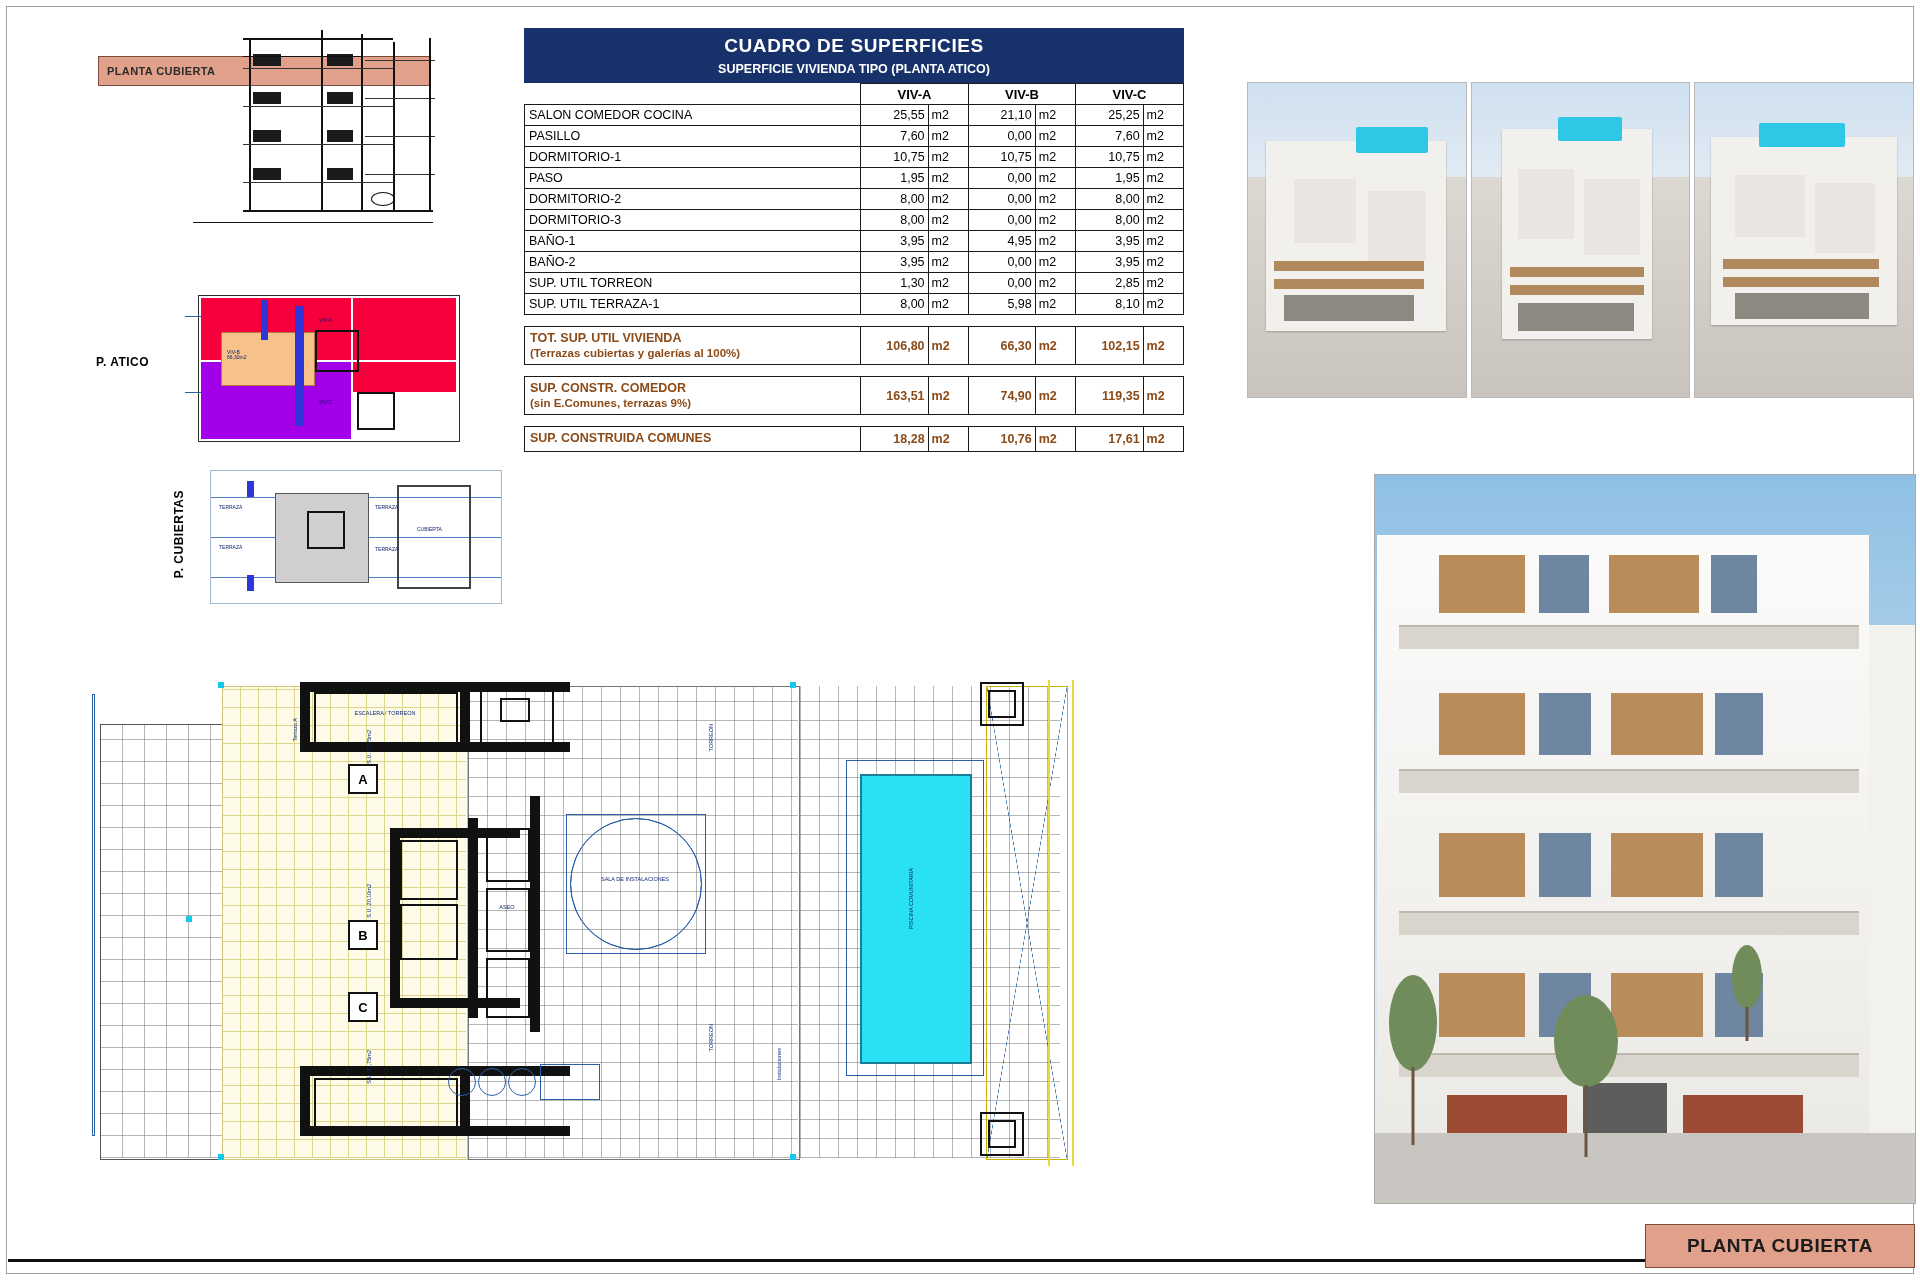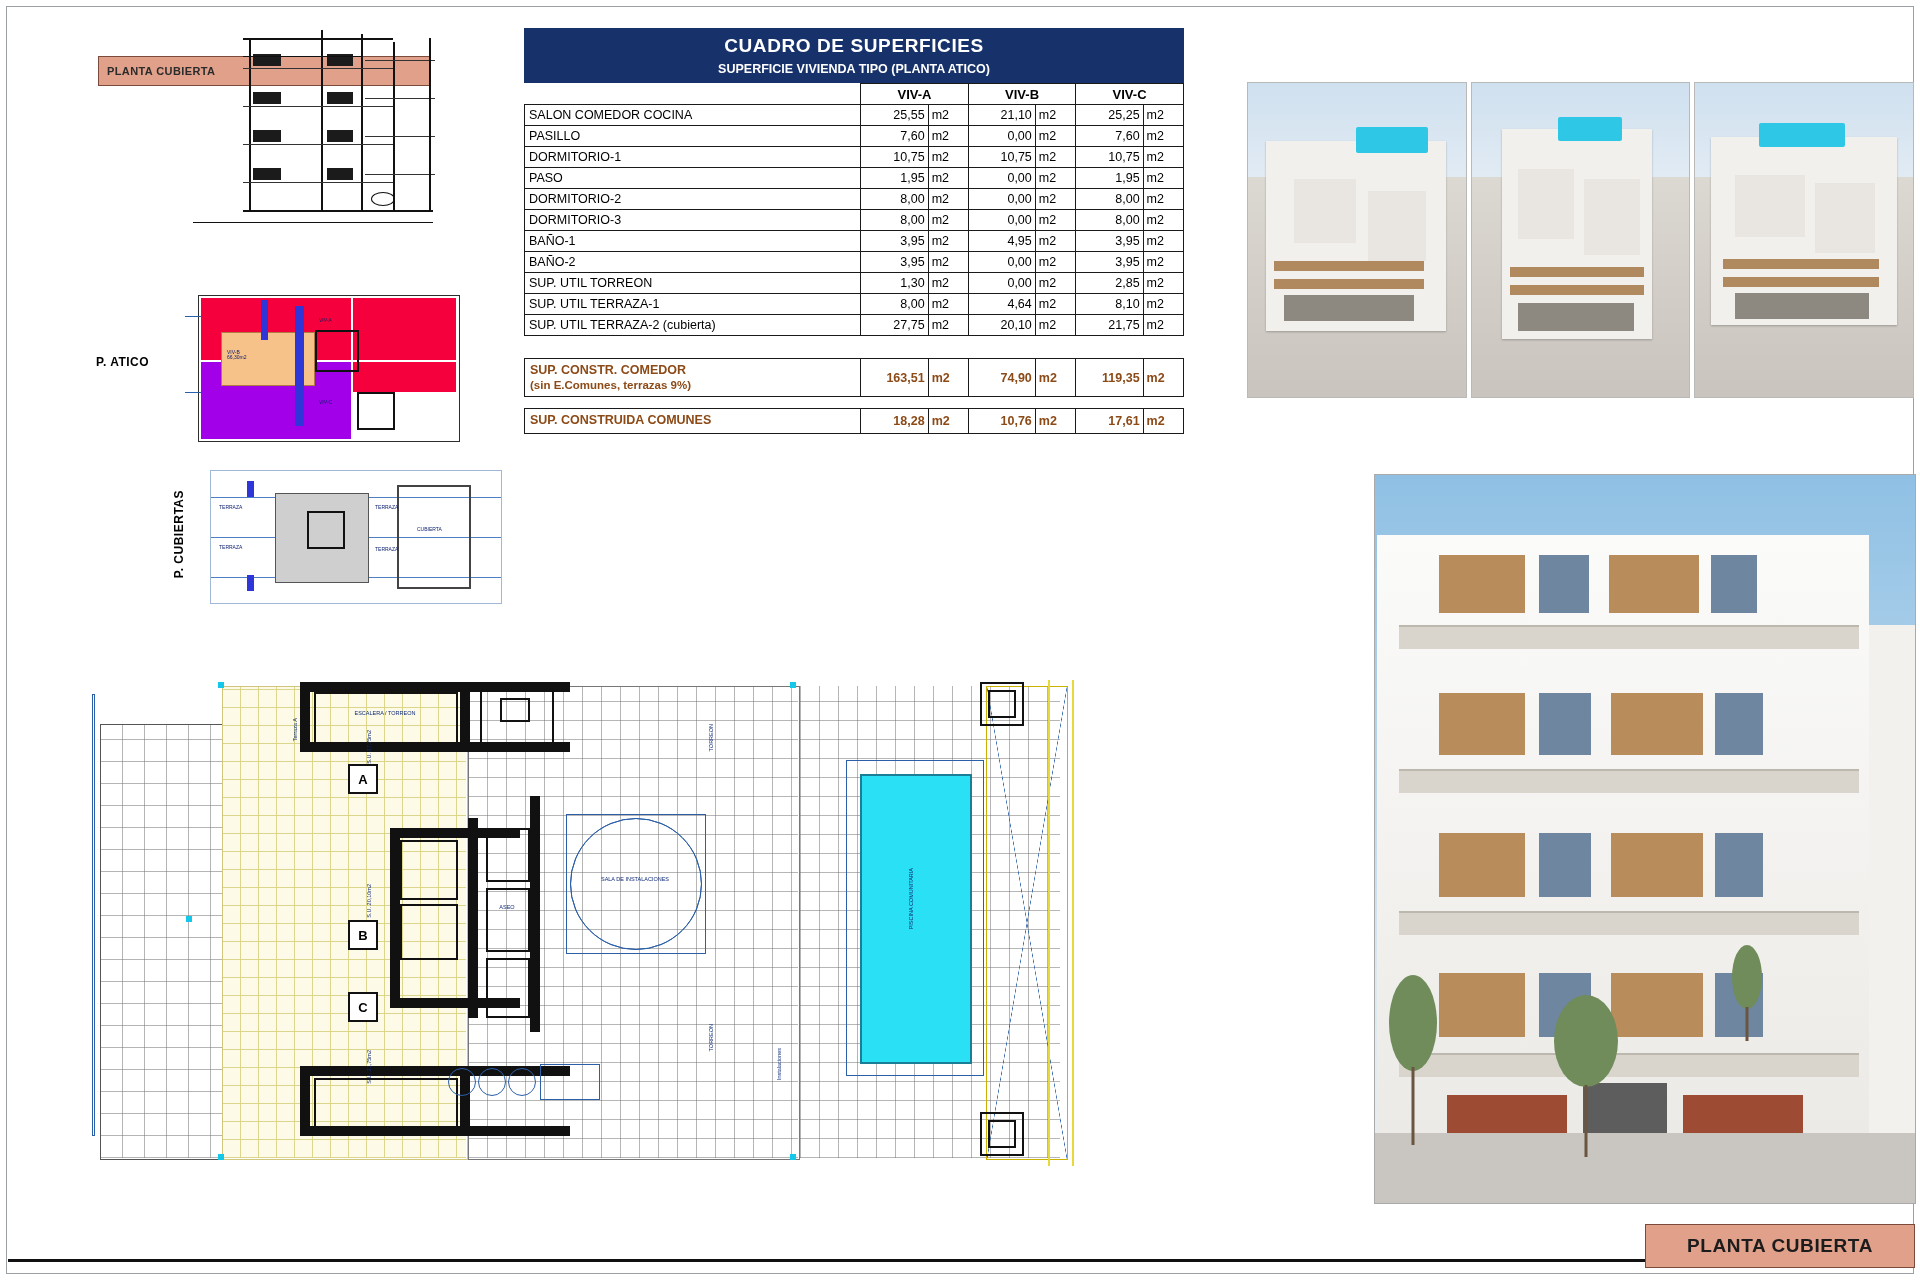--- a/index.html
+++ b/index.html
@@ -289,39 +289,42 @@
           <td class="colunit">m2</td>
           <td class="colval">0,00</td>
           <td class="colunit">m2</td>
           <td class="colval">2,85</td>
           <td class="colunit">m2</td>
         </tr>
         <tr>
           <td class="colname">SUP. UTIL TERRAZA-1</td>
           <td class="colval">8,00</td>
           <td class="colunit">m2</td>
-          <td class="colval">4,64</td>
+          <td class="colval">5,98</td>
           <td class="colunit">m2</td>
           <td class="colval">8,10</td>
-          <td class="colunit">m2</td>
-        </tr>
-        <tr>
-          <td class="colname">SUP. UTIL TERRAZA-2 (cubierta)</td>
-          <td class="colval">27,75</td>
-          <td class="colunit">m2</td>
-          <td class="colval">20,10</td>
-          <td class="colunit">m2</td>
-          <td class="colval">21,75</td>
           <td class="colunit">m2</td>
         </tr>
 
         <tr class="spacer">
             <td colspan="7" class="blankcell"></td>
           </tr>
 
+        <tr class="sumrow grp">
+          <td class="sumlabel">
+            <div>TOT. SUP. UTIL VIVIENDA</div>
+            <div class="l2">(Terrazas cubiertas y galerías al 100%)</div>
+          </td>
+          <td class="colval">106,80</td>
+          <td class="colunit">m2</td>
+          <td class="colval">66,30</td>
+          <td class="colunit">m2</td>
+          <td class="colval">102,15</td>
+          <td class="colunit">m2</td>
+        </tr>
 
         <tr class="spacer">
             <td colspan="7" class="blankcell"></td>
           </tr>
 
         <tr class="sumrow grp">
           <td class="sumlabel">
             <div>SUP. CONSTR. COMEDOR</div>
             <div class="l2">(sin E.Comunes, terrazas 9%)</div>
           </td>

